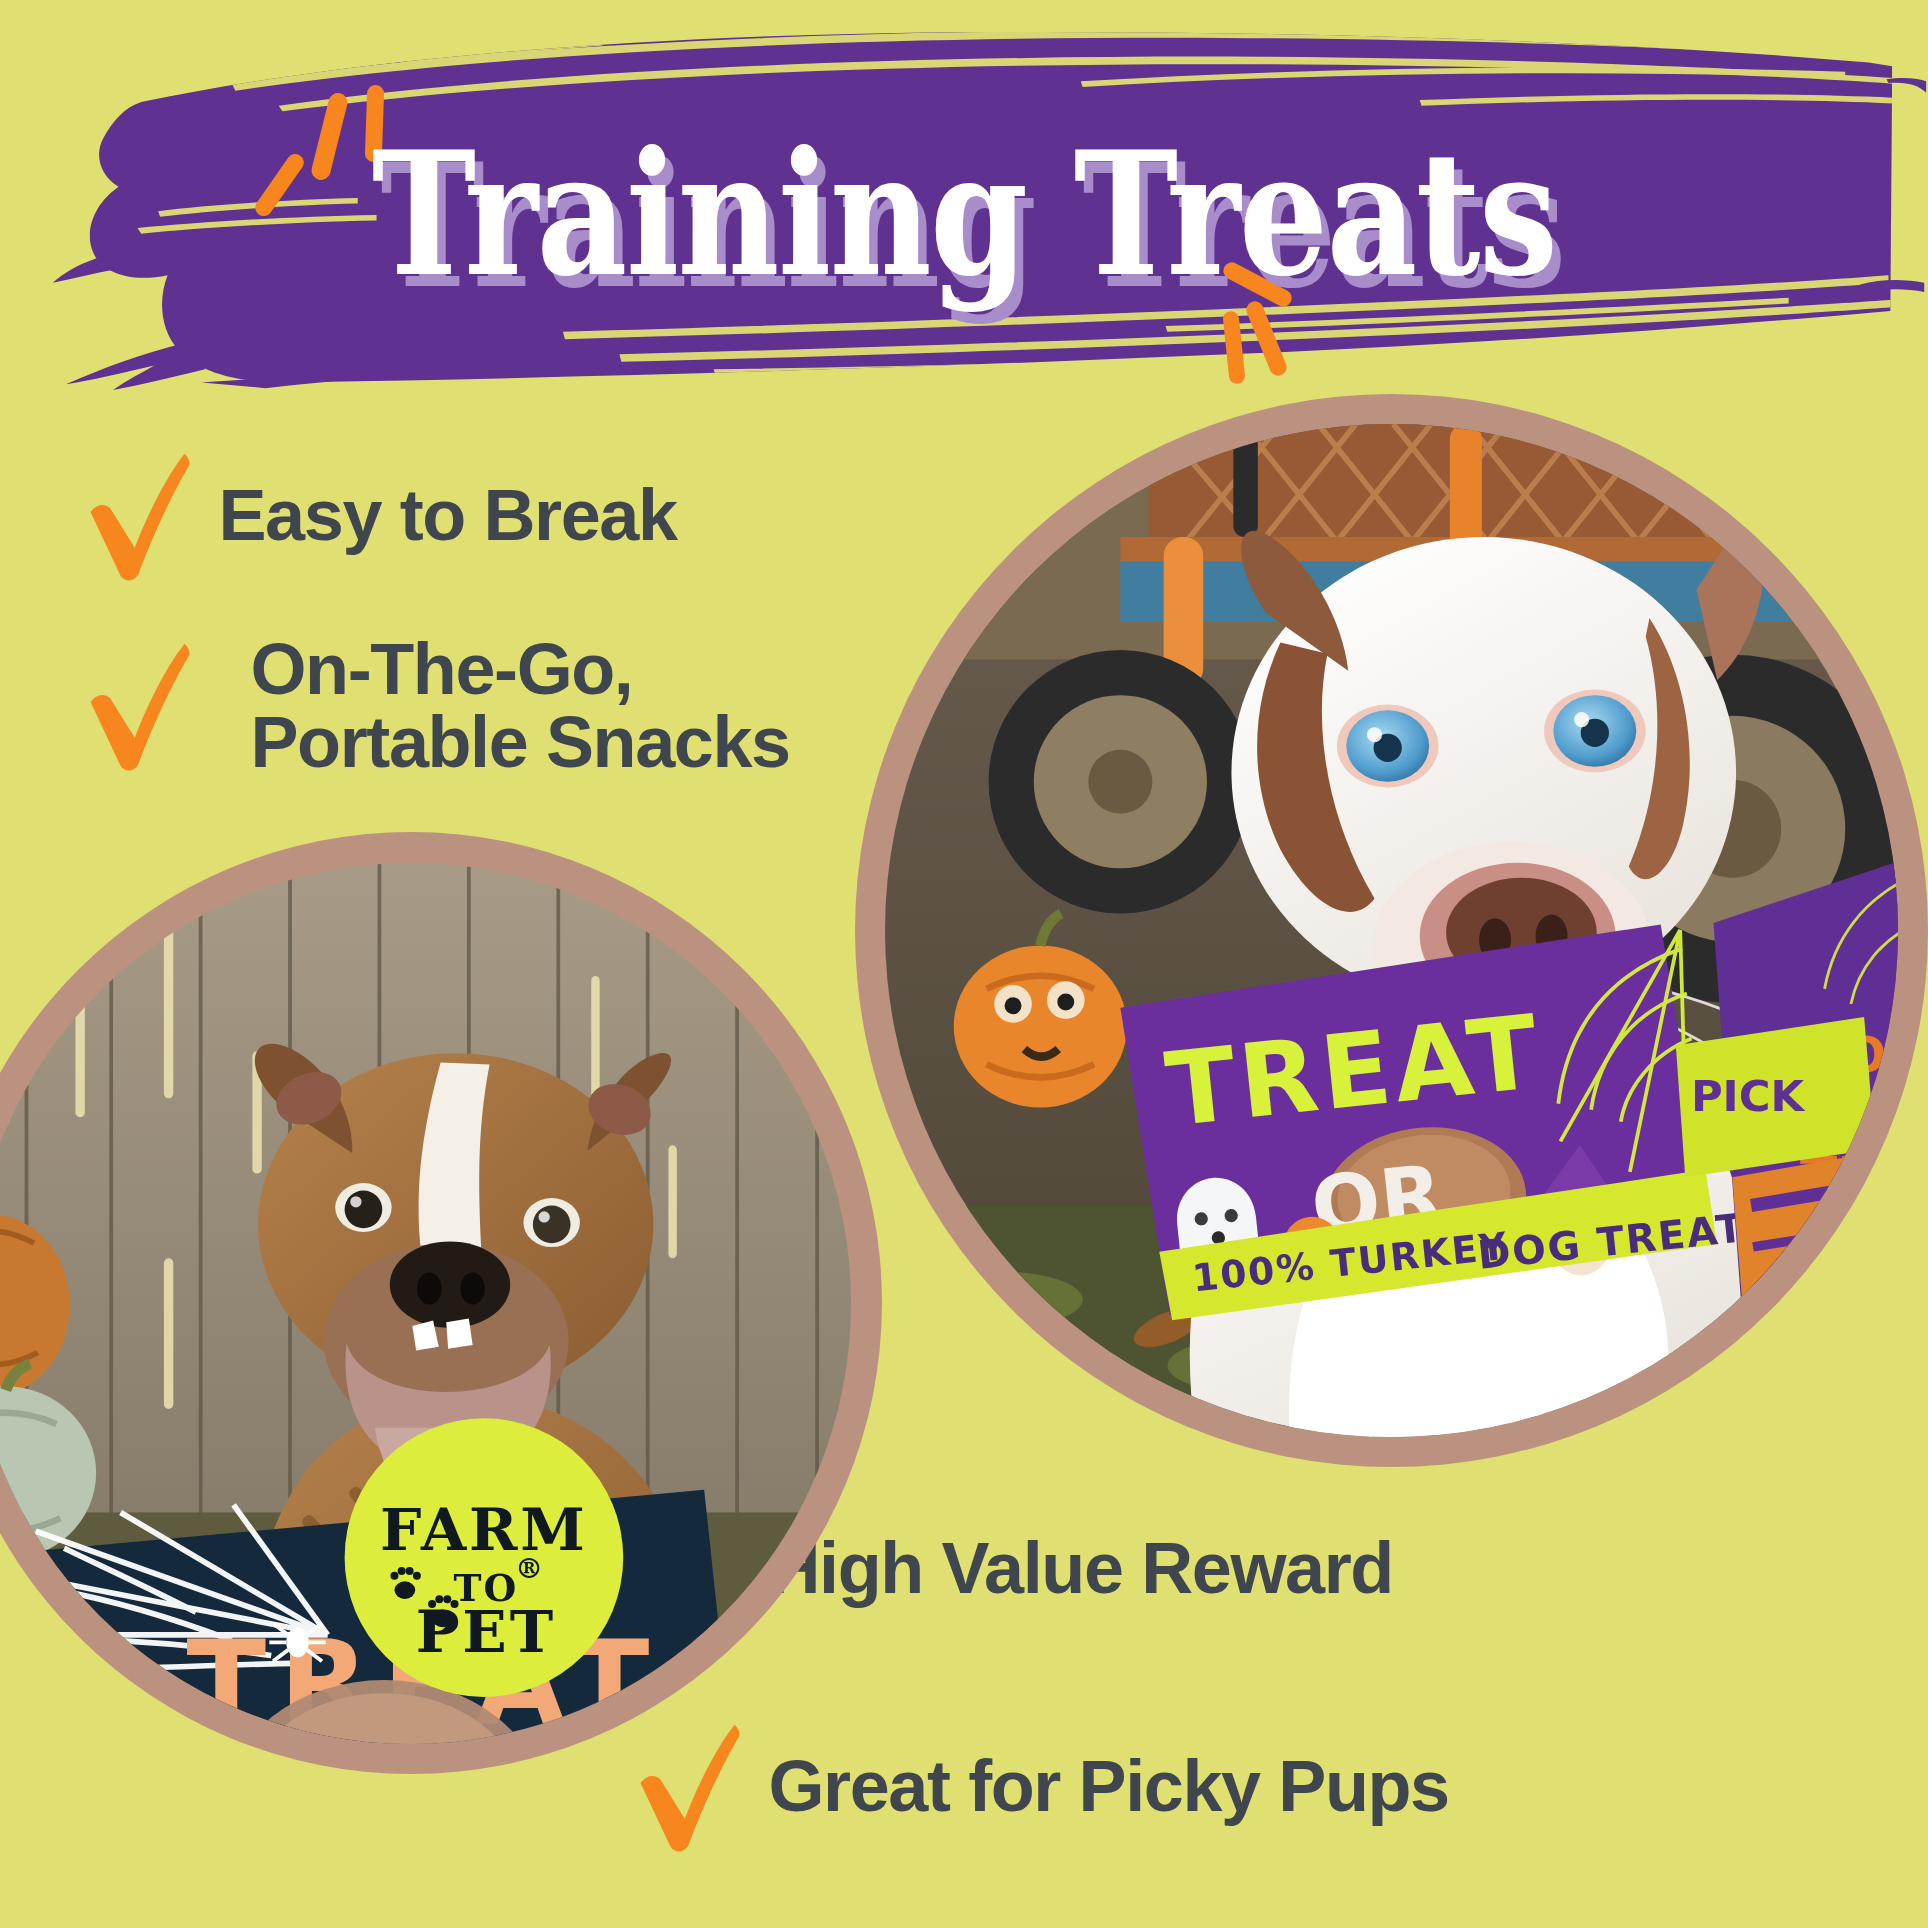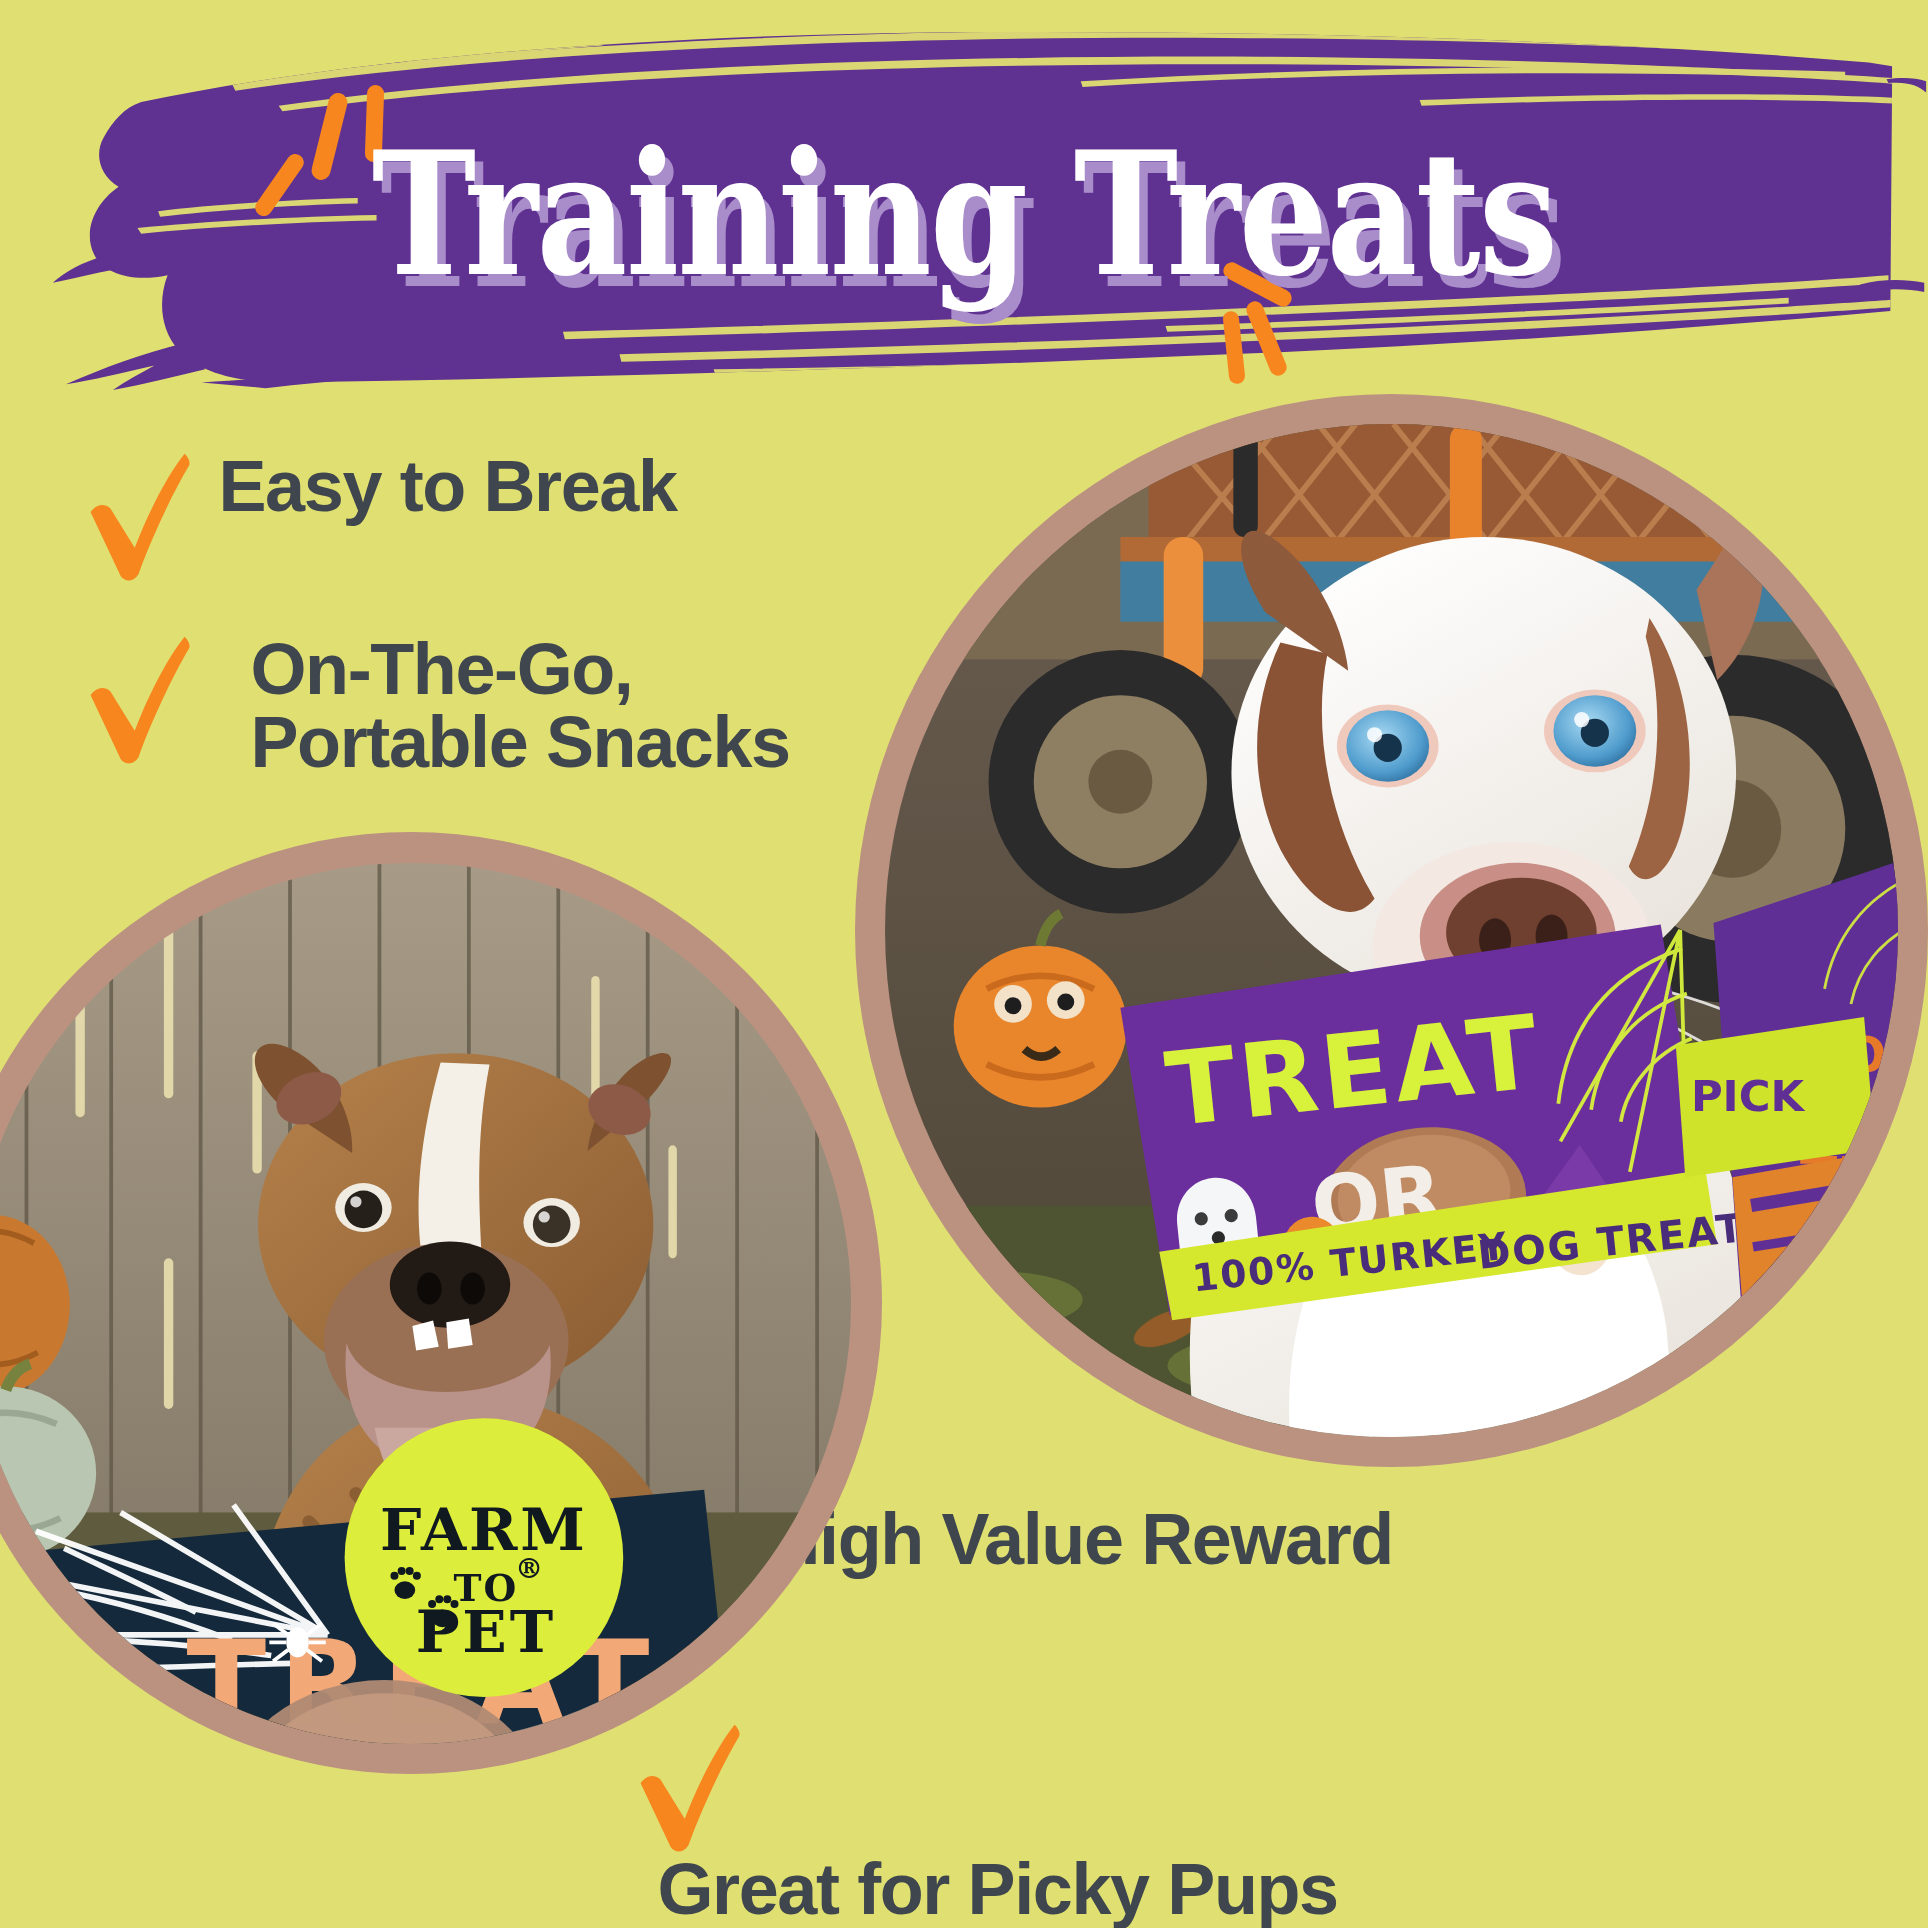--- a/index.html
+++ b/index.html
@@ -23,39 +23,39 @@
     color:#ffffff;
     text-shadow:10.4px 12.2px 0 #a98dcb;
     transform:scaleX(0.82);
     transform-origin:50% 50%;
     white-space:nowrap;
     line-height:1.05;
   }
   .spark{position:absolute;background:#f7861f;border-radius:38px;}
 
   
-  .bullet{position:absolute;display:flex;align-items:flex-start;}
+  .bullet{position:absolute;display:flex;align-items:center;}
   .check{width:111px;height:132px;flex:none;position:relative;}
   .check svg{position:absolute;left:0;top:0;}
   .btext{
     color:#3f464d;
     font-weight:700;
     font-size:70px;
     line-height:1.02;
     letter-spacing:-1.4px;
     margin-left:24.5px;
     white-space:pre-line;
   }
   #b1{left:83px;top:450px;}
   #b1 .btext{font-size:72px;}
   #b2{left:83px;top:633px;gap:32px;}
   #b2 .btext{font-size:72px;}
   #b3{left:633px;top:1503px;}
   #b3 .btext{font-size:72px;}
-  #b4{left:633px;top:1721px;flex-direction:column;}
+  #b4{left:633px;top:1721px;}
   #b4 .btext{font-size:72px;}
 
   
   .photo{position:absolute;border-radius:50%;overflow:hidden;}
   .ring{position:absolute;border-radius:50%;background:#bb9180;}
 
   #photoTopRing{left:855px;top:394px;width:1073px;height:1073px;}
   #photoTop{left:885px;top:424px;width:1013px;height:1013px;}
   #photoBotRing{left:-60px;top:832px;width:942px;height:942px;}
   #photoBot{left:-30px;top:863px;width:881px;height:881px;}

